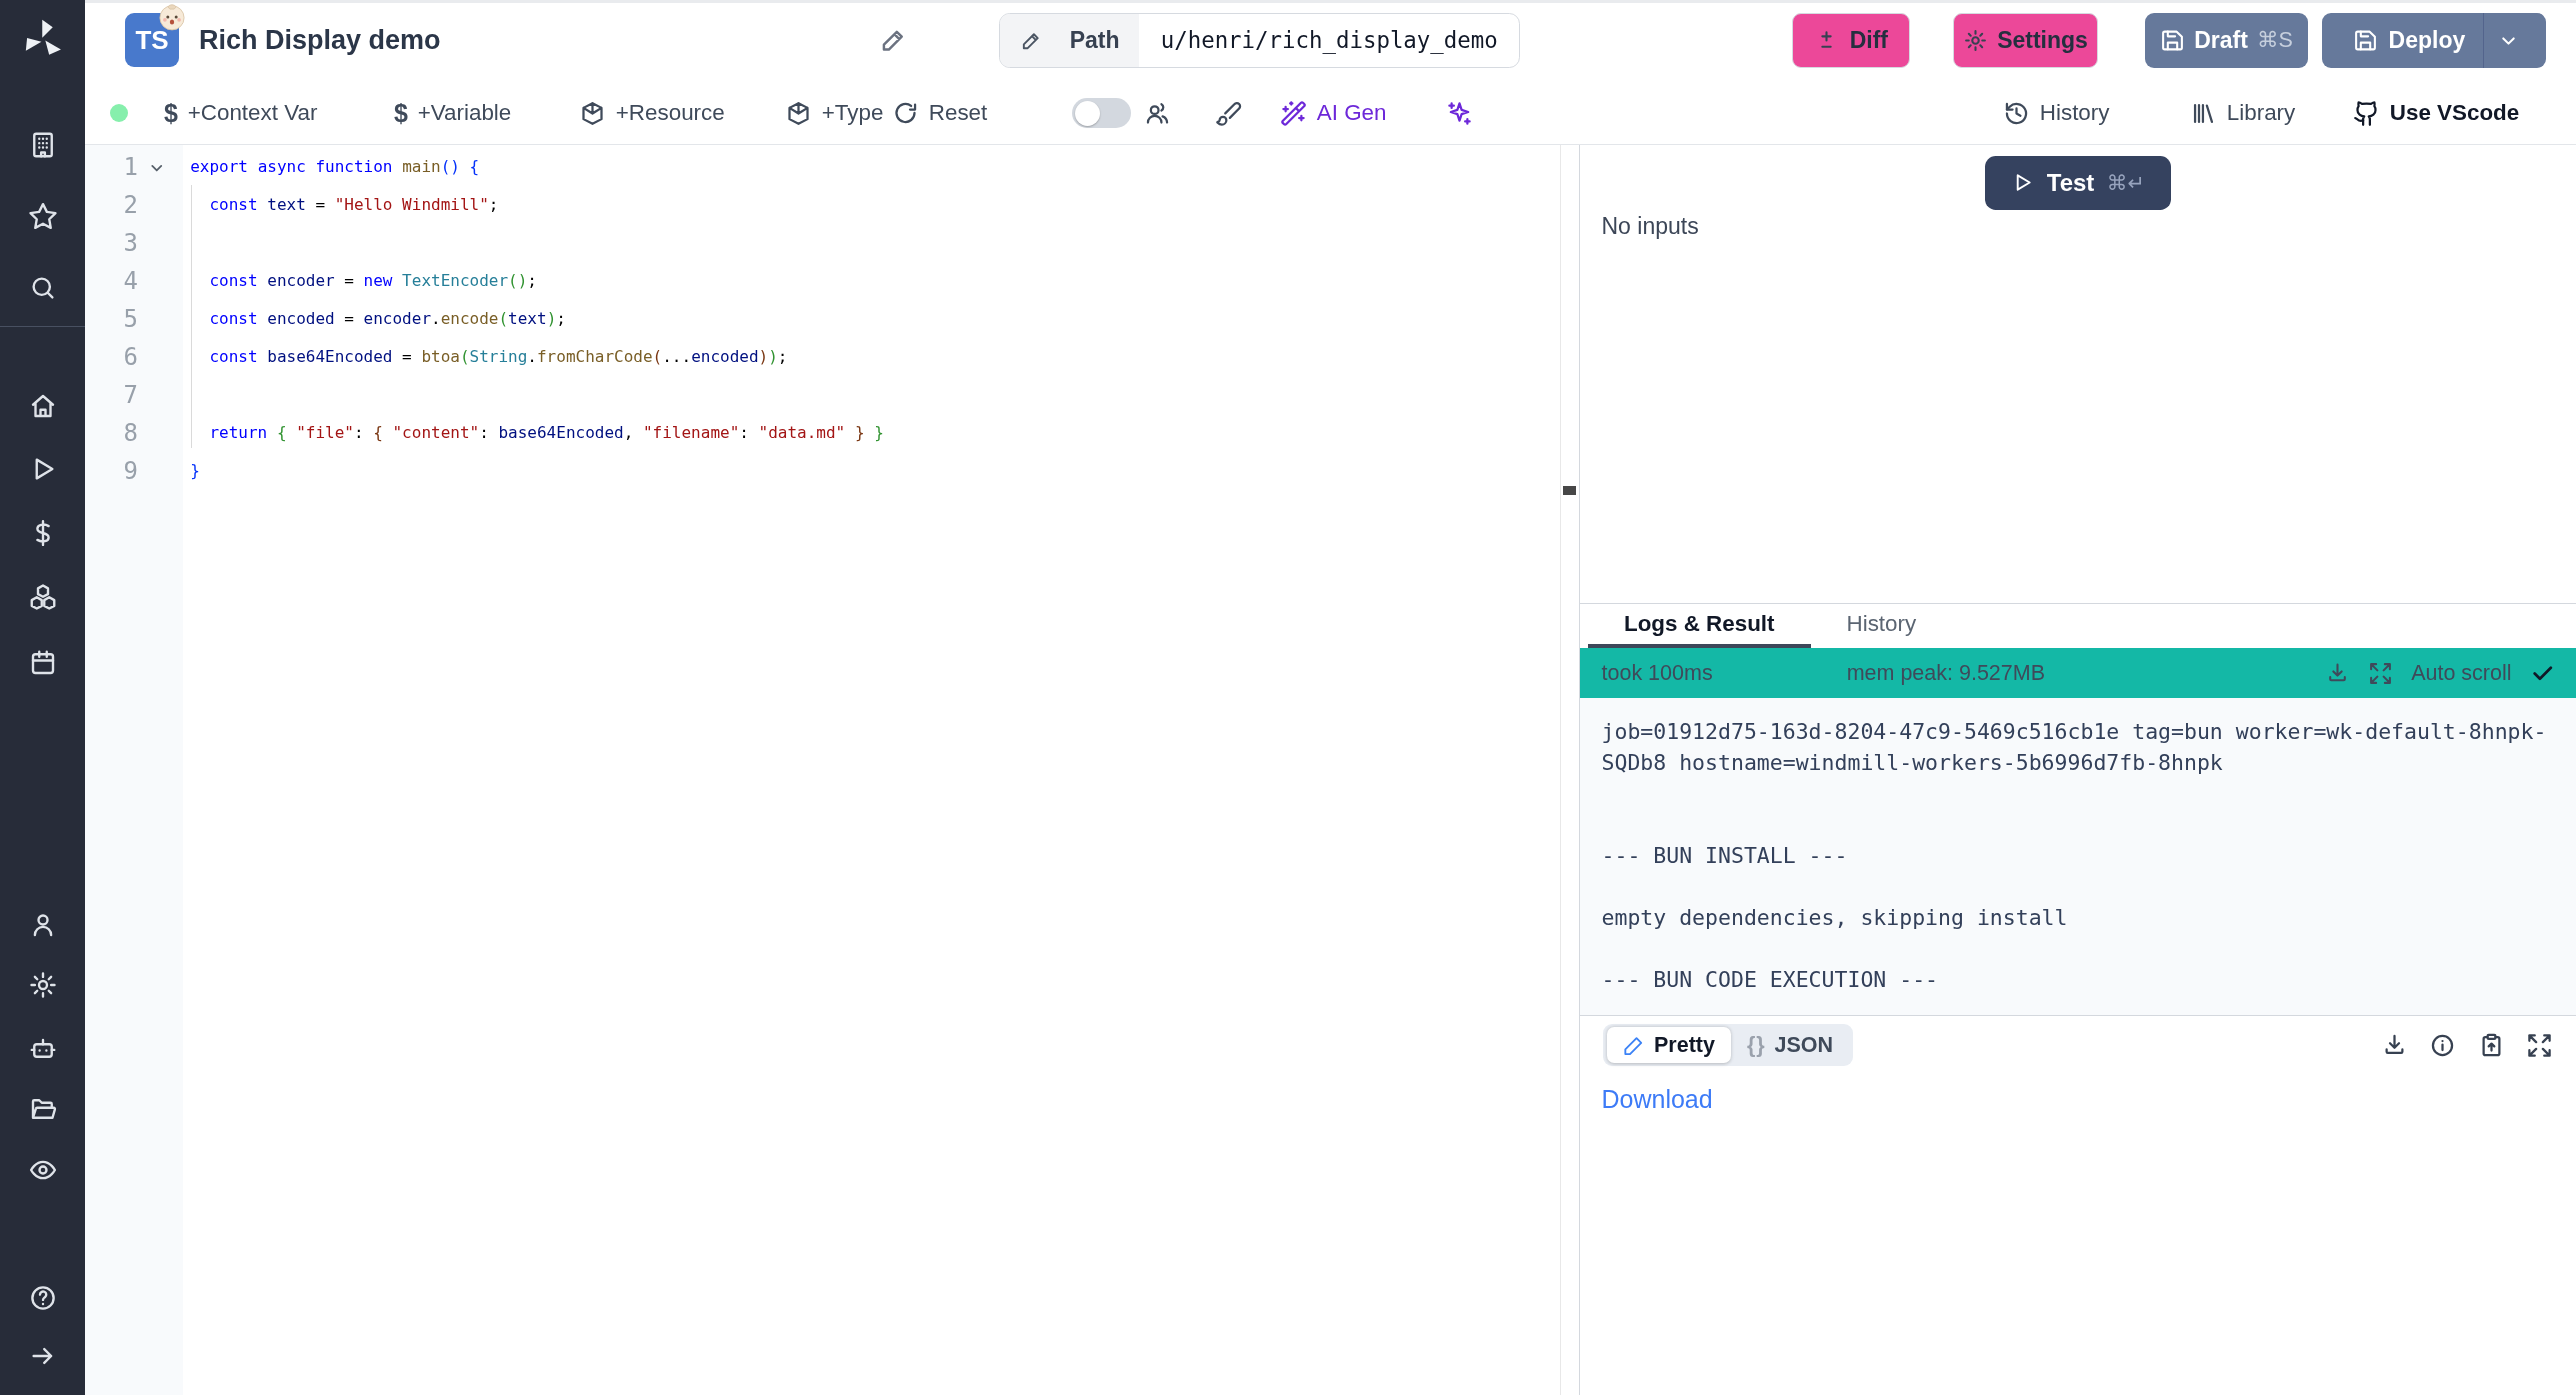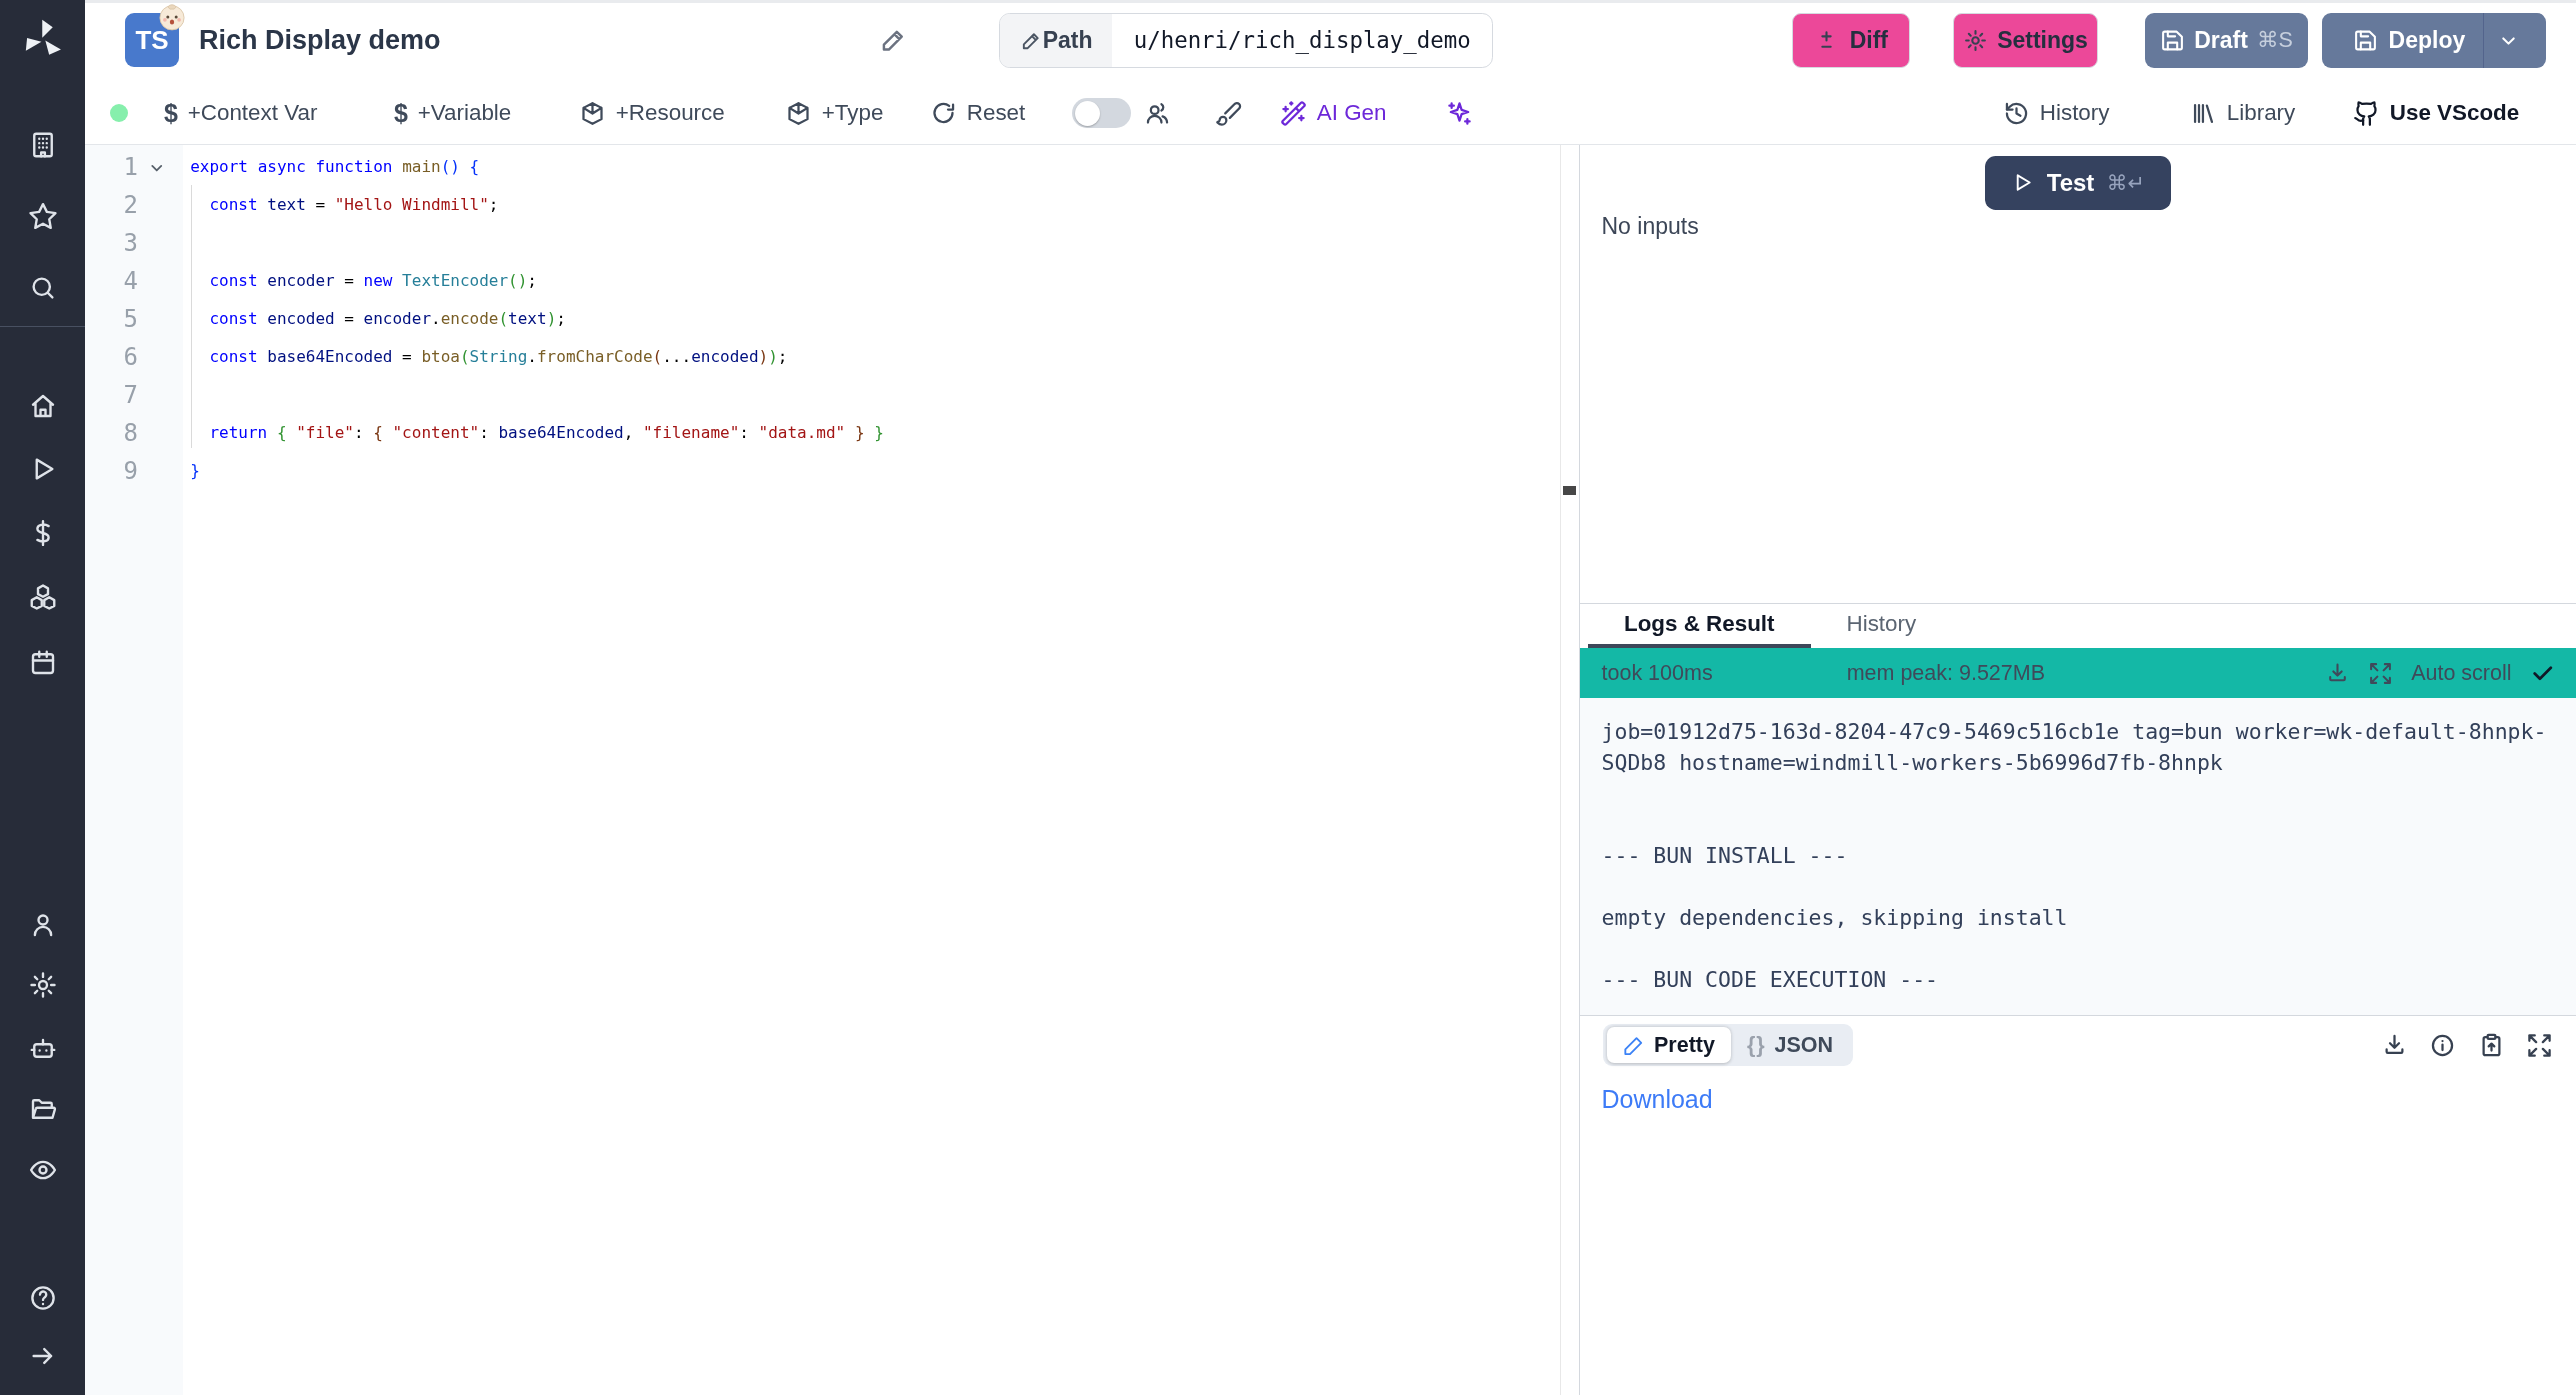--- a/index.html
+++ b/index.html
@@ -26,21 +26,21 @@
   .ts-badge{position:absolute;left:40px;top:13.4px;width:54px;height:54px;border-radius:9px;
     background:#4879cc;color:#fff;font-size:26px;font-weight:700;display:flex;
     align-items:center;justify-content:center}
   .emoji{position:absolute;left:72px;top:1.8px;width:30px;height:30px;z-index:2}
   .page-title{position:absolute;left:114px;top:0;height:81px;display:flex;align-items:center;
     font-size:27px;font-weight:700;color:#2b3648}
   .edit-pencil{position:absolute;left:794px;top:25px;color:#6b7280}
   .edit-pencil svg{width:29.5px;height:29.5px}
   .path-group{position:absolute;left:914px;top:12.5px;height:55px;display:flex;align-items:stretch;
     border:0.9px solid #d6dae0;border-radius:10.7px;overflow:hidden;background:#fff}
-  .path-label{display:flex;align-items:center;gap:0;padding:0 19.7px;background:#f3f4f6;
+  .path-label{display:flex;align-items:center;gap:27px;padding:0 19.7px;background:#f3f4f6;
     font-size:23px;font-weight:700;color:#374151}
   .path-label svg{width:23px;height:23px;color:#4b5563}
   .path-value{display:flex;align-items:center;padding:0 21.5px;
     font-family:"DejaVu Sans Mono",monospace;font-size:22.4px;color:#111827}
   .btn{position:absolute;top:12.5px;height:55px;border:0.9px solid #d6dae0;border-radius:9px;
     background:#ec4899;display:flex;align-items:center;justify-content:center;gap:10.7px;
     font-size:23px;font-weight:600;color:#252f3f;padding:0 16px}
   .btn svg{width:25px;height:25px;color:#374151}
   .btn.primary{background:#66799b;border:none;color:#fff}
   .btn.primary svg{color:#fff}
@@ -315,21 +315,21 @@
             <path d="M12 2.8l8 4.2v10l-8 4.2-8-4.2V7z M12 2.8V12 M4 7l8 5 8-5"></path>
           </svg>
         <span>+Resource</span>
       </span>
       <span class="t-item" style="left:700px">
         <svg class="ic" viewBox="0 0 24 24">
             <path d="M12 2.8l8 4.2v10l-8 4.2-8-4.2V7z M12 2.8V12 M4 7l8 5 8-5"></path>
           </svg>
         <span>+Type</span>
       </span>
-      <span class="t-item" style="left:845px">
+      <span class="t-item" style="left:807px">
         <svg class="ic" viewBox="0 0 24 24">
             <path d="M20 11.5a8 8 0 11-3-6.2"></path>
             <path d="M20.5 4v4.5H16"></path>
           </svg>
         <span>Reset</span>
       </span>
       <span class="toggle">
           <span class="knob"></span>
         </span>
       <span class="t-item" style="left:1059px">

